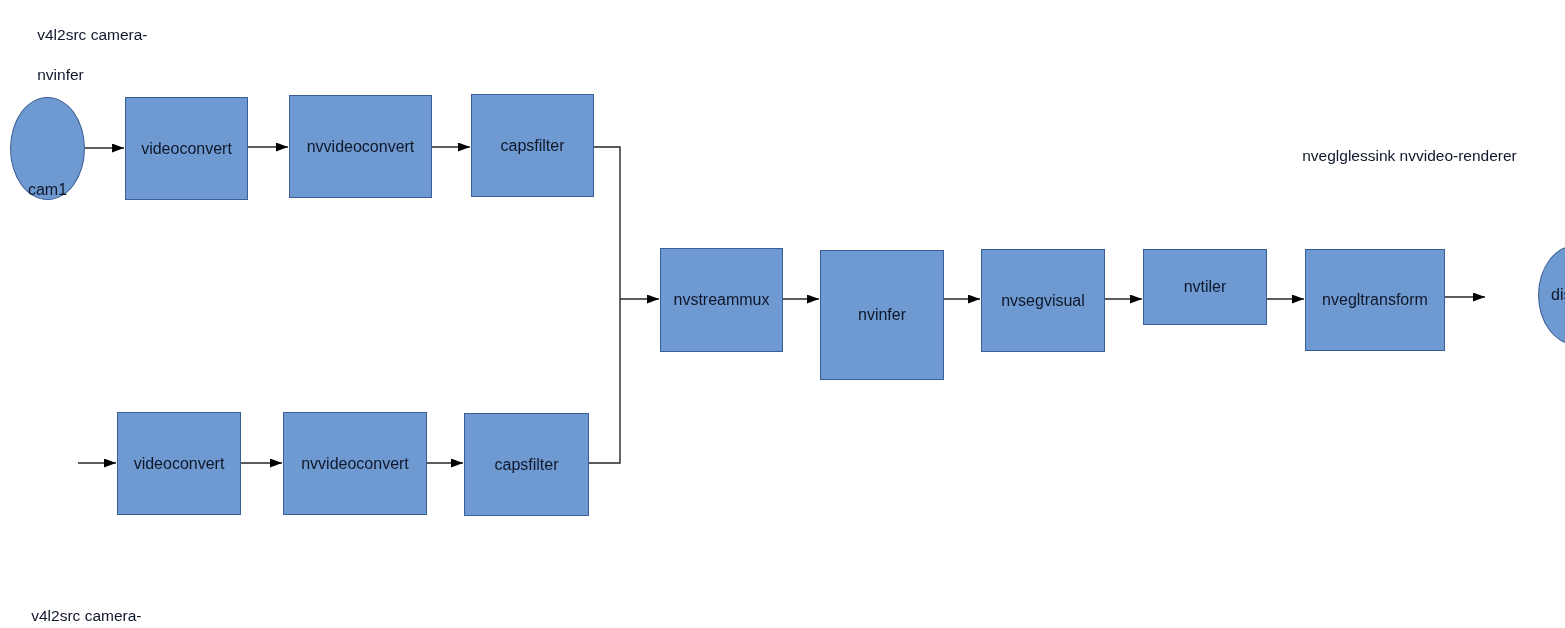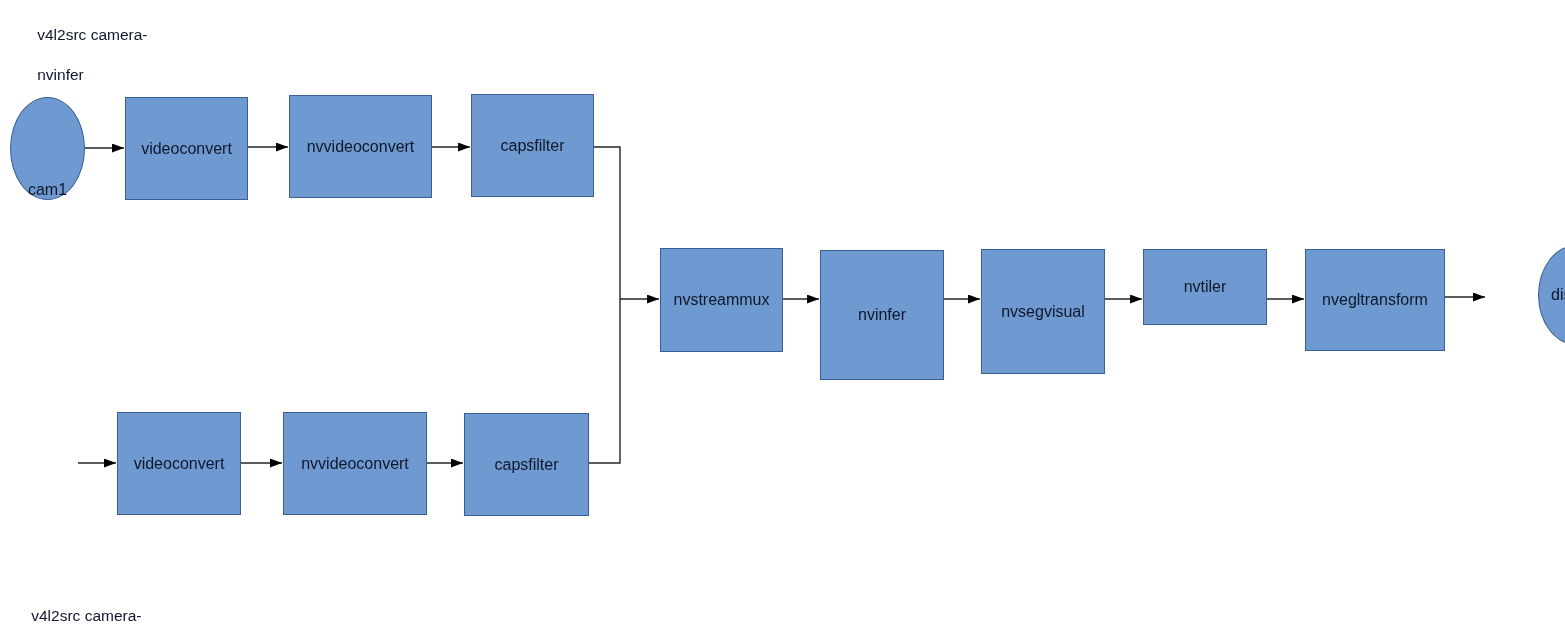--- a/index.html
+++ b/index.html
@@ -40,21 +40,21 @@
   #n-cam1            { left: 10px;   top: 97px;  width: 75px;  height: 103px; align-items: flex-end; }
   #n-videoconvert-1  { left: 125px;  top: 97px;  width: 123px; height: 103px; }
   #n-nvvideoconvert-1{ left: 289px;  top: 95px;  width: 143px; height: 103px; }
   #n-capsfilter-1    { left: 471px;  top: 94px;  width: 123px; height: 103px; }
   #n-cam2            { left: 3px;    top: 413px; width: 75px;  height: 102px; }
   #n-videoconvert-2  { left: 117px;  top: 412px; width: 124px; height: 103px; }
   #n-nvvideoconvert-2{ left: 283px;  top: 412px; width: 144px; height: 103px; }
   #n-capsfilter-2    { left: 464px;  top: 413px; width: 125px; height: 103px; }
   #n-nvstreammux     { left: 660px;  top: 248px; width: 123px; height: 104px; }
   #n-nvinfer         { left: 820px;  top: 250px; width: 124px; height: 130px; }
-  #n-nvsegvisual     { left: 981px;  top: 249px; width: 124px; height: 125px; }
+  #n-nvsegvisual     { left: 981px;  top: 249px; width: 124px; height: 103px; }
   #n-nvtiler         { left: 1143px; top: 249px; width: 124px; height: 76px; }
   #n-nvegltransform  { left: 1305px; top: 249px; width: 140px; height: 102px; text-align: center; }
   #n-display         { left: 1538px; top: 245px; width: 76px;  height: 100px; }
   
   #ann-top-left     { left: 20px;   top: 5px;   }
   #ann-bottom-left  { left: 14px;   top: 586px; }
   #ann-sink         { left: 1285px; top: 126px; }
 </style>
 </head>
 <body>
@@ -85,20 +85,23 @@
     </g>
   </svg>
 
   <div class="annotation" id="ann-top-left">
     <span>v4l2src camera-</span><br>
     <span>nvinfer</span>
   </div>
   <div class="annotation" id="ann-bottom-left">
     <span>v4l2src camera-</span><br>
     
+  </div>
+  <div class="annotation" id="ann-sink">
+    <span>nveglglessink nvvideo-renderer</span>
   </div>
 
   <div class="node ellipse" id="n-cam1">
     <span>cam1</span>
   </div>
   <div class="node" id="n-videoconvert-1">
     <span>videoconvert</span>
   </div>
   <div class="node" id="n-nvvideoconvert-1">
     <span>nvvideoconvert</span>

